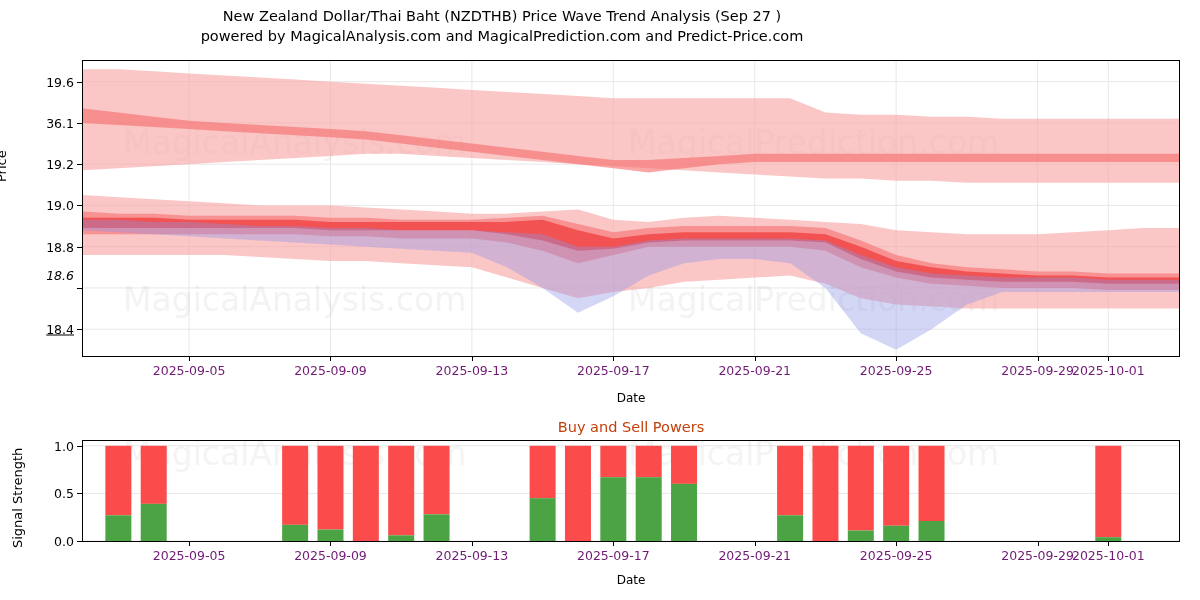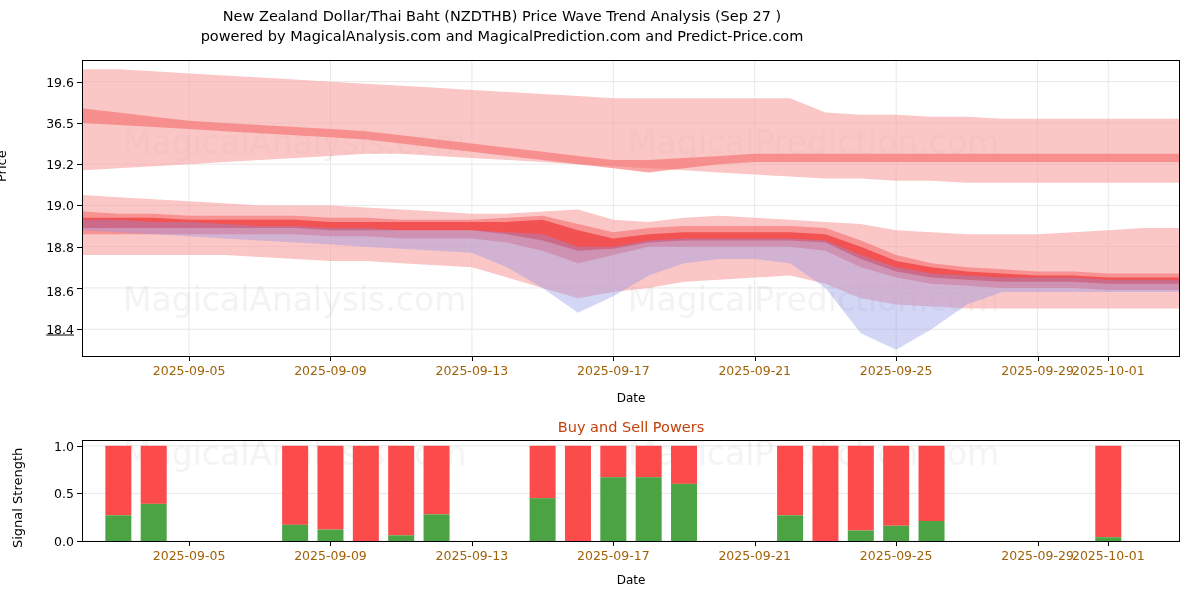--- a/index.html
+++ b/index.html
@@ -81,21 +81,21 @@
   }
   .ytick-mark {
     position: absolute;
     width: 5px;
     height: 1px;
     background: #000;
   }
   .xtick {
     position: absolute;
     font-size: 12.5px;
-    color: #a16207;
+    color: #701a75;
     transform: translateX(-50%);
     white-space: nowrap;
   }
   .xtick-mark {
     position: absolute;
     width: 1px;
     height: 5px;
     background: #000;
   }
   .axis-title {
@@ -132,29 +132,29 @@
 
   <div class="title-block">
     <div class="title-line">New Zealand Dollar/Thai Baht (NZDTHB) Price Wave Trend Analysis (Sep 27 )</div>
     <div class="title-line">powered by MagicalAnalysis.com and MagicalPrediction.com and Predict-Price.com</div>
   </div>
 
   <div class="ylabel-price">Price</div>
   <div id="price-ticks">
       <div class="ytick" style="top: 329.182px; left: 2px; width: 72px; text-decoration: underline;">18.4</div>
       <div class="ytick-mark" style="top: 329.182px; left: 77px;"></div>
-      <div class="ytick" style="top: 291px; left: 2px; width: 72px;">18.6</div>
+      <div class="ytick" style="top: 275px; left: 2px; width: 72px; font-style: italic;">18.6</div>
       <div class="ytick-mark" style="top: 287.923px; left: 77px;"></div>
       <div class="ytick" style="top: 246.664px; left: 2px; width: 72px;">18.8</div>
       <div class="ytick-mark" style="top: 246.664px; left: 77px;"></div>
       <div class="ytick" style="top: 205.406px; left: 2px; width: 72px;">19.0</div>
       <div class="ytick-mark" style="top: 205.406px; left: 77px;"></div>
       <div class="ytick" style="top: 164.147px; left: 2px; width: 72px;">19.2</div>
       <div class="ytick-mark" style="top: 164.147px; left: 77px;"></div>
-      <div class="ytick" style="top: 122.888px; left: 2px; width: 72px;">36.5</div>
+      <div class="ytick" style="top: 122.888px; left: 2px; width: 72px;">36.1</div>
       <div class="ytick-mark" style="top: 122.888px; left: 77px;"></div>
       <div class="ytick" style="top: 81.6294px; left: 2px; width: 72px;">19.6</div>
       <div class="ytick-mark" style="top: 81.6294px; left: 77px;"></div>
       <div class="xtick" style="left: 189.065px; top: 363px;">2025-09-05</div>
       <div class="xtick-mark" style="left: 189.065px; top: 356px;"></div>
       <div class="xtick" style="left: 330.484px; top: 363px;">2025-09-09</div>
       <div class="xtick-mark" style="left: 330.484px; top: 356px;"></div>
       <div class="xtick" style="left: 471.903px; top: 363px;">2025-09-13</div>
       <div class="xtick-mark" style="left: 471.903px; top: 356px;"></div>
       <div class="xtick" style="left: 613.323px; top: 363px;">2025-09-17</div>

